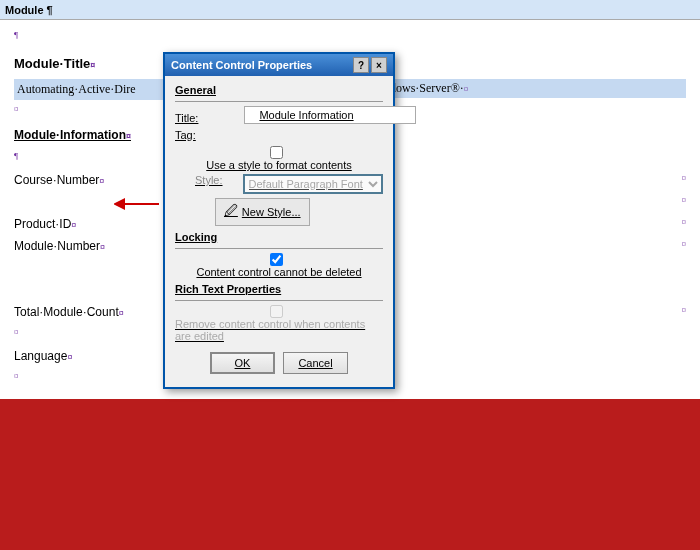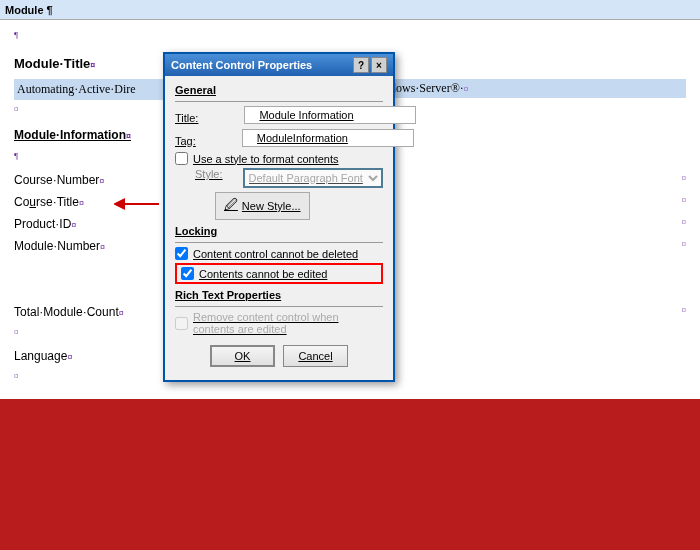--- a/index.html
+++ b/index.html
@@ -169,20 +169,21 @@
       background: #fff;
       padding: 1px 14px;
       font-size: 11px;
       height: 18px;
     }
 
     .checkbox-row {
       display: flex;
       align-items: center;
       margin-bottom: 3px;
+      flex-direction: column;
     }
 
     .checkbox-row input[type=checkbox] {
       margin-right: 5px;
     }
 
     .checkbox-label {
       font-size: 11px;
     }
 
@@ -298,21 +299,20 @@
       <span class="word-pilcrow">¶</span>
     </div>
 
     <div class="doc-row">
       <span class="doc-label">Course·Number<span class="word-pilcrow">¤</span></span>
       <span class="doc-value"></span>
       <span class="word-pilcrow">¤</span>
     </div>
 
     <div class="doc-row" style="position:relative;">
-      <span class="doc-label">Co<span style="text-decoration:underline;">u</span>rse·Title<span class="word-pilcrow">¤</span></span>
       <span class="doc-value"></span>
       <span class="word-pilcrow">¤</span>
 
       <svg style="position:absolute; left:100px; top:2px; width:50px; height:18px;">
         <defs>
           <marker id="arrowhead" markerWidth="6" markerHeight="6" refX="3" refY="3" orient="auto">
             <path d="M0,0 L0,6 L6,3 z" fill="#cc0000"></path>
           </marker>
         </defs>
         <line x1="45" y1="9" x2="5" y2="9" stroke="#cc0000" stroke-width="2" marker-end="url(#arrowhead)"></line>
@@ -373,21 +373,20 @@
       <div class="section-label">General</div>
       <hr class="divider">
 
       <div class="field-row">
         <span class="field-label">Title:</span>
         <input type="text" class="field-input" value="Module Information" style="">
       </div>
 
       <div class="field-row">
         <span class="field-label">Tag:</span>
-        <input type="text" class="field-input" value="ModuleInformation" style="">
       </div>
 
       <div class="checkbox-row">
         <input type="checkbox" style="">
         <span class="checkbox-label">Use a style to format contents</span>
       </div>
 
       <div style="display:flex; margin-bottom:4px;">
         <span class="style-label">Style:</span>
         <select class="style-select" disabled="">
@@ -404,26 +403,20 @@
 
       <div class="locking-section">
         <div class="section-label">Locking</div>
         <hr class="divider">
 
         <div class="checkbox-row">
           <input type="checkbox" checked="" style="">
           <span class="checkbox-label">Content control cannot be deleted</span>
         </div>
 
-        <div class="red-border-highlight">
-          <div class="checkbox-row" style="margin-bottom:0;">
-            <input type="checkbox" checked="" style="">
-            <span class="checkbox-label">Contents cannot be edited</span>
-          </div>
-        </div>
       </div>
 
       <div class="rich-text-section">
         <div class="section-label">Rich Text Properties</div>
         <hr class="divider">
 
         <div class="checkbox-row">
           <input type="checkbox" disabled="" style="">
           <span class="disabled-checkbox-label">Remove content control when contents are edited</span>
         </div>

